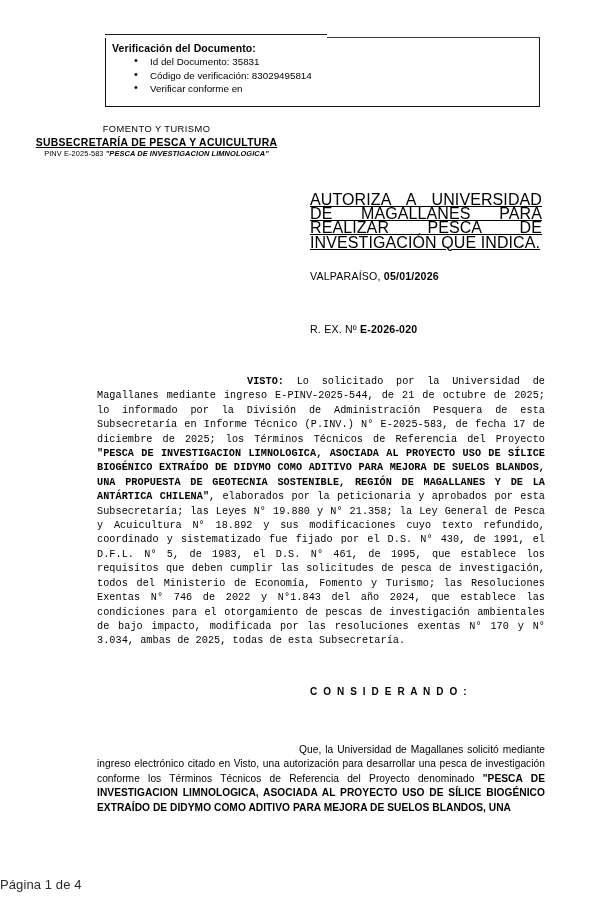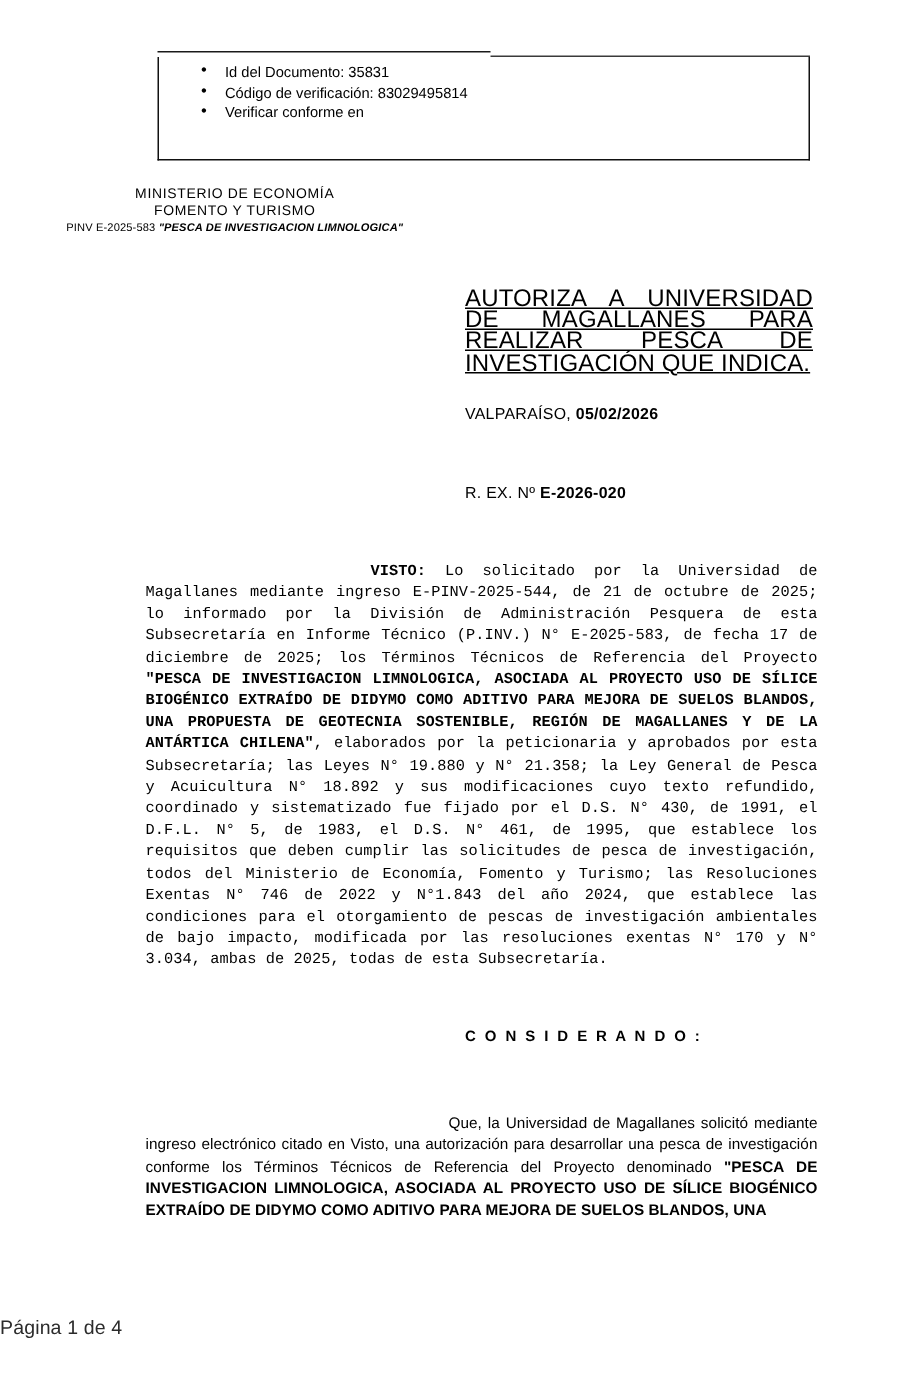--- a/index.html
+++ b/index.html
@@ -180,48 +180,49 @@
     letter-spacing: 0.1px;
   }
 </style>
 </head>
 <body>
 
 <div class="verif-topline"></div>
 <div class="verif-topline2"></div>
 
 <div class="verif-box">
+  <div class="verif-title">Verificación del Documento:</div>
   <ul class="verif-list">
     <li>
       <span class="bullet">•</span>
       <span>Id del Documento: 35831</span>
     </li>
     <li>
       <span class="bullet">•</span>
       <span>Código de verificación: 83029495814</span>
     </li>
     <li>
       <span class="bullet">•</span>
       <span>Verificar conforme en</span>
     </li>
   </ul>
 </div>
 
 <div class="letterhead">
-  <div class="lh-line1">MINISTERIO DE ECONOMÍA</div>
   <div class="lh-line2">FOMENTO Y TURISMO</div>
+  <div class="lh-sub">SUBSECRETARÍA DE PESCA Y ACUICULTURA</div>
   <div class="lh-pinv">
     <span>PINV E-2025-583 </span><span class="ital">"PESCA DE INVESTIGACION LIMNOLOGICA"</span>
   </div>
 </div>
 
 <div class="auth-block">AUTORIZA A UNIVERSIDAD DE MAGALLANES PARA REALIZAR PESCA DE INVESTIGACIÓN QUE INDICA.</div>
 
 <div class="place-date">
-  <span>VALPARAÍSO, </span><b>05/02/2026</b>
+  <span>VALPARAÍSO, </span><b>05/01/2026</b>
 </div>
 
 <div class="res-num">
   <span>R. EX. Nº </span><b>E-2026-020</b>
 </div>
 
 <div class="para" id="visto-para">
   <span class="indent-lead"></span><b>VISTO:</b><span> Lo solicitado por la Universidad de Magallanes mediante ingreso E-PINV-2025-544, de 21 de octubre de 2025; lo informado por la División de Administración Pesquera de esta Subsecretaría en Informe Técnico (P.INV.) N° E-2025-583, de fecha 17 de diciembre de 2025; los Términos Técnicos de Referencia del Proyecto </span><b>"PESCA DE INVESTIGACION LIMNOLOGICA, ASOCIADA AL PROYECTO USO DE SÍLICE BIOGÉNICO EXTRAÍDO DE DIDYMO COMO ADITIVO PARA MEJORA DE SUELOS BLANDOS, UNA PROPUESTA DE GEOTECNIA SOSTENIBLE, REGIÓN DE MAGALLANES Y DE LA ANTÁRTICA CHILENA"</b><span>, elaborados por la peticionaria y aprobados por esta Subsecretaría; las Leyes N° 19.880 y N° 21.358; la Ley General de Pesca y Acuicultura N° 18.892 y sus modificaciones cuyo texto refundido, coordinado y sistematizado fue fijado por el D.S. N° 430, de 1991, el D.F.L. N° 5, de 1983, el D.S. N° 461, de 1995, que establece los requisitos que deben cumplir las solicitudes de pesca de investigación, todos del Ministerio de Economía, Fomento y Turismo; las Resoluciones Exentas N° 746 de 2022 y N°1.843 del año 2024, que establece las condiciones para el otorgamiento de pescas de investigación ambientales de bajo impacto, modificada por las resoluciones exentas N° 170 y N° 3.034, ambas de 2025, todas de esta Subsecretaría.</span>
 </div>
 

